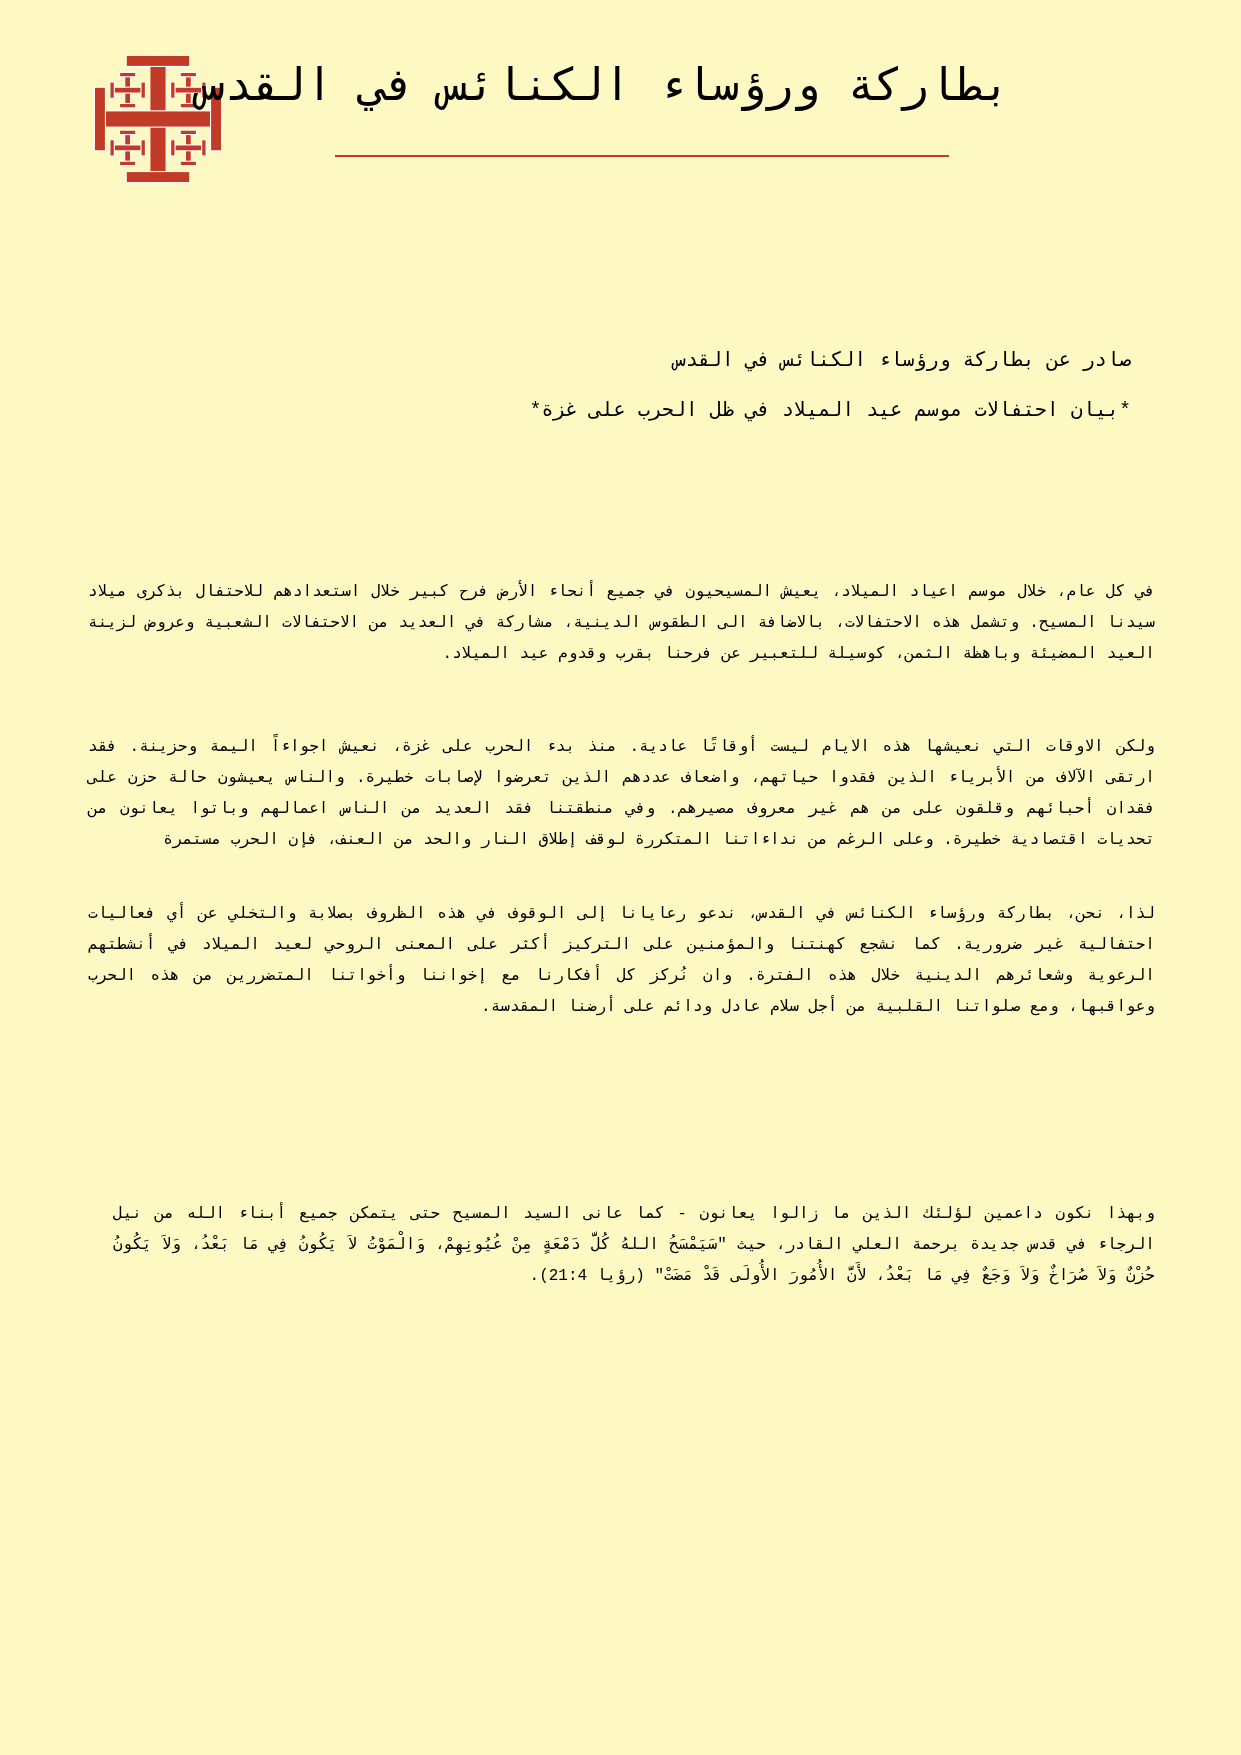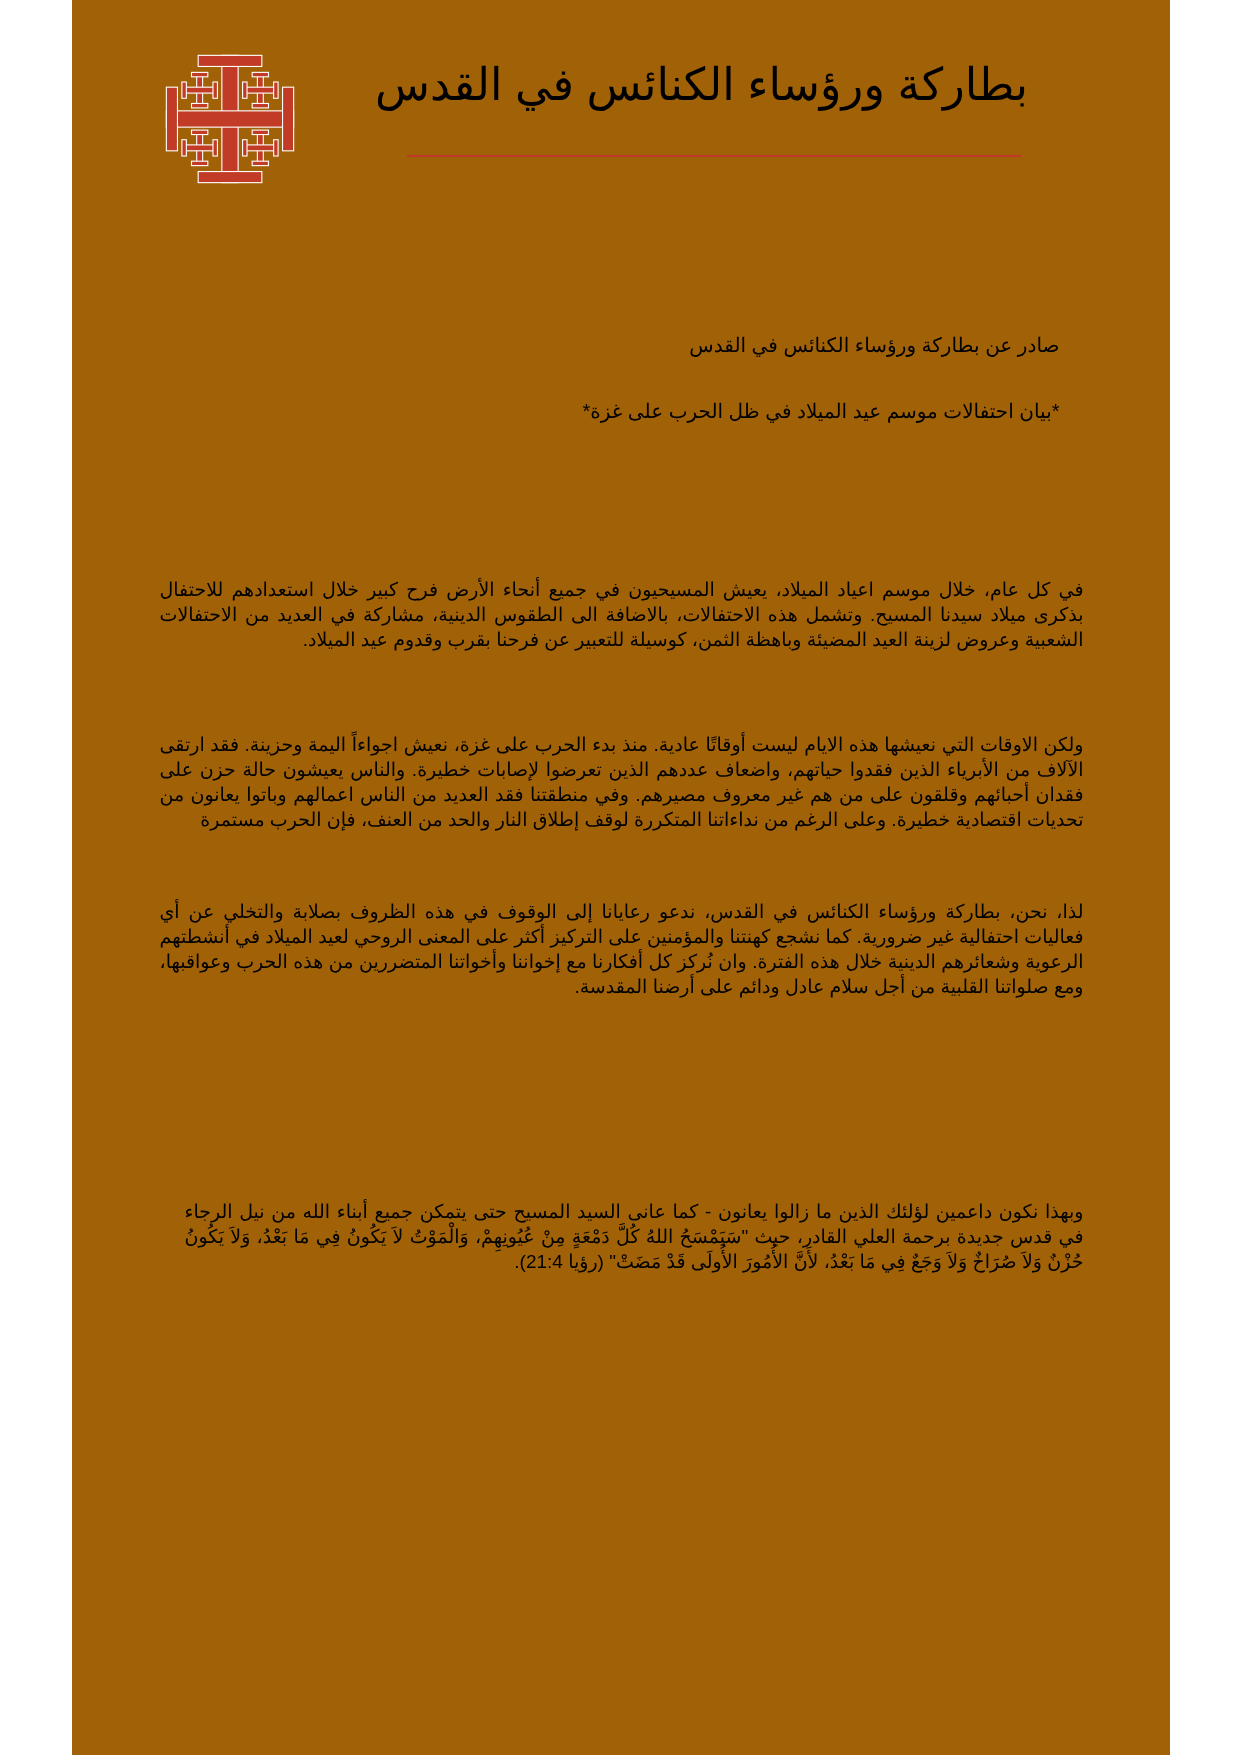--- a/index.html
+++ b/index.html
@@ -1,40 +1,40 @@
 <!DOCTYPE html>
 <html><head>
 <meta charset="utf-8">
 <style>
   html,body { margin:0; padding:0; background:#ffffff; }
   .page {
-    position:relative; width:1098px; height:1755px; background:#a16207;
-    font-family:Liberation Sans, sans-serif; color:#000;
+    position:relative; width:1241px; height:1755px; background:#fef9c3;
+    font-family:Liberation Mono, monospace; color:#000;
     margin:0 auto; overflow:hidden;
   }
   .logo { position:absolute; left:84px; top:44px; width:148px; height:150px; }
   .title {
     position:absolute; top:58px; left:250px; width:760px;
     direction:rtl; text-align:center; white-space:nowrap;
     font-size:45px; font-weight:400; letter-spacing:0px;
   }
   .rule {
     position:absolute; top:155px; left:335px; width:614px; height:2px;
     background:#c0392b;
   }
   .meta {
     position:absolute; right:110px; left:110px;
     direction:rtl; text-align:right; font-size:20px; line-height:26px;
   }
-  .issued  { top:332px; }
+  .issued  { top:348px; }
   .subject { top:398px; }
   .date    { top:489px; }
   .para {
     position:absolute; left:88px; right:86px;
-    direction:rtl; text-align:justify; font-size:19px; line-height:25px;
+    direction:rtl; text-align:justify; font-size:16px; line-height:31px;
   }
   #p1 { top:577px; }
   #p2 { top:732px; }
   #p3 { top:899px; }
   #p4 { top:1077px; }
   #p5 { top:1199px;margin-left:25px; }
 </style>
 </head>
 <body>
 

